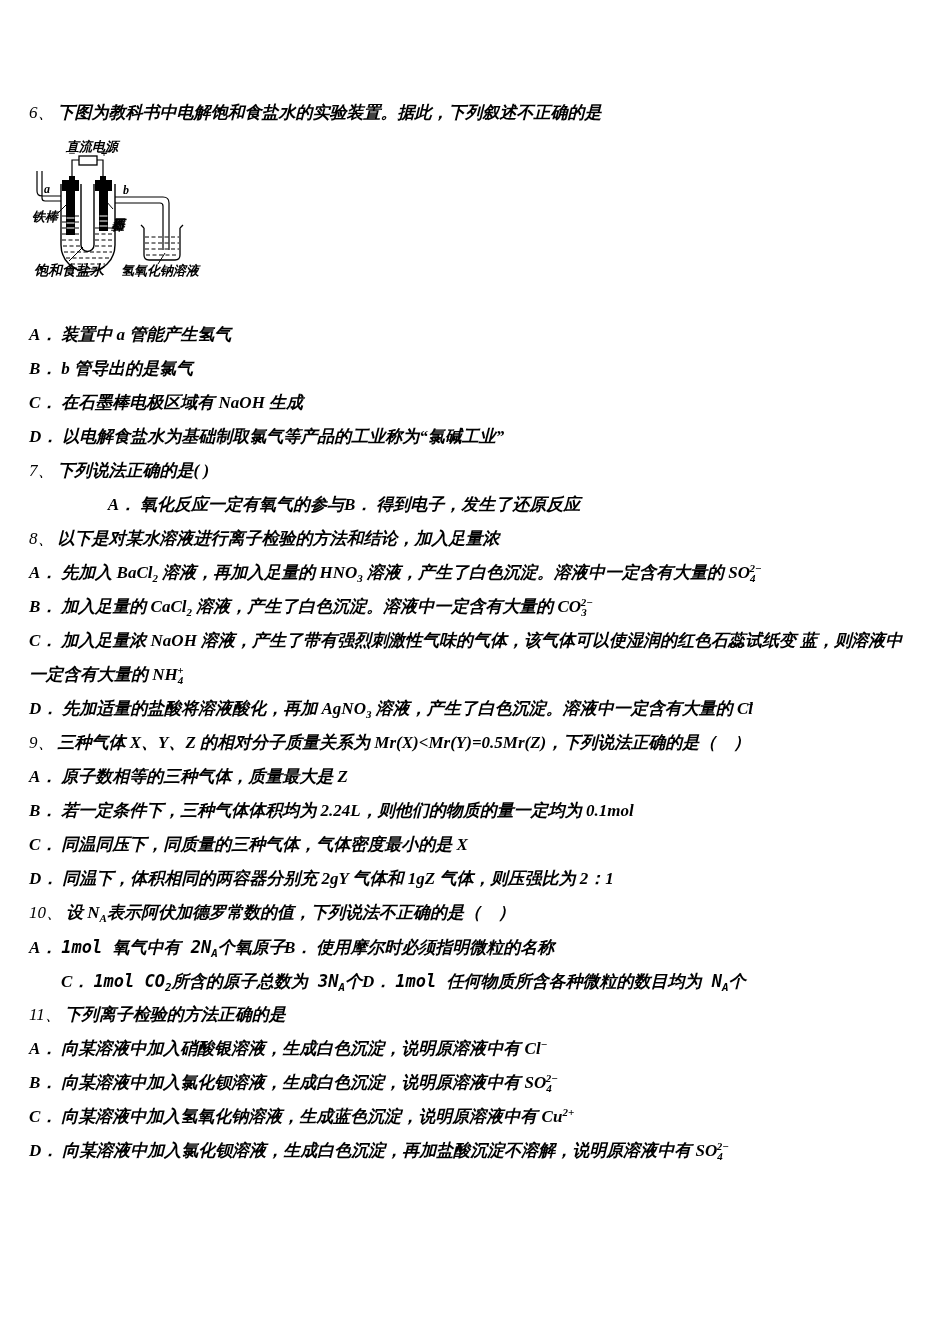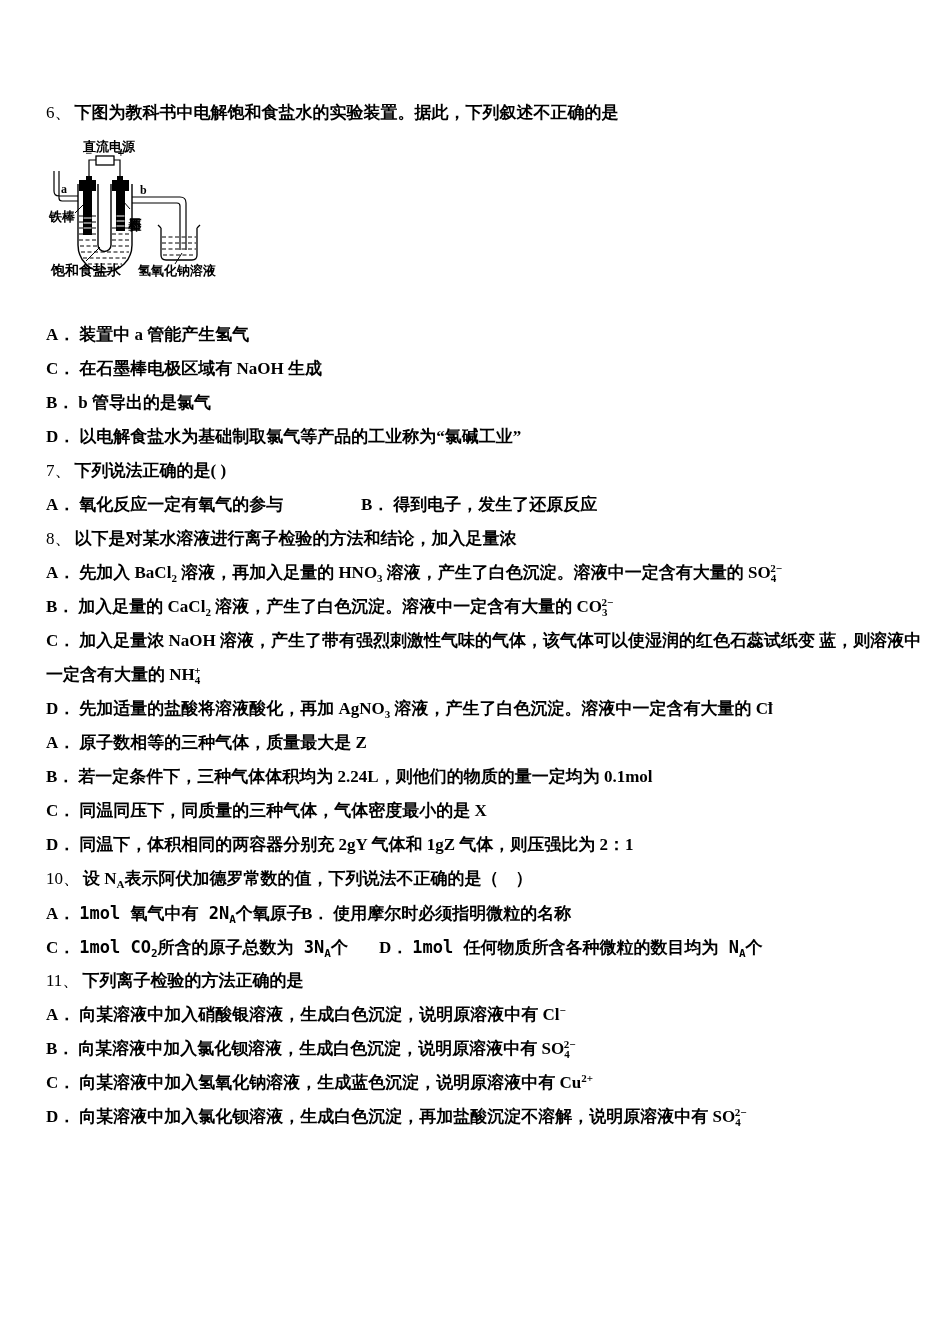--- a/index.html
+++ b/index.html
@@ -1,22 +1,22 @@
 <!DOCTYPE html>
 <html><head>
 <meta charset="utf-8">
 <title>Chemistry Exam Page</title>
 <style>
   html,body{margin:0;padding:0;background:#ffffff;}
   body{width:950px;height:1344px;color:#000;font-family:"Liberation Serif",serif;}
-  #doc{padding:96px 44px 0 46px;font-size:17px;font-weight:bold;}
+  #doc{padding:96px 44px 0 29px;font-size:17px;font-weight:bold;font-style:italic;}
   .line{height:34px;line-height:34px;white-space:nowrap;}
   .qnum{font-weight:normal;margin-right:3px;}
   .opt-label{margin-right:4px;}
-  .seg{vertical-align:top;}
+  .seg{vertical-align:top;text-align:right;}
   sub,sup{font-size:11px;line-height:0;font-weight:bold;}
   sub{vertical-align:-4px;}
   sup{vertical-align:6px;}
   sub + sup{margin-left:-6px;}
   .mono{font-family:"DejaVu Sans Mono",monospace;}
   figure#apparatus{margin:8px 0 20px 0;padding:0;}
   #apparatus svg text{font-family:"Liberation Serif",serif;font-weight:bold;fill:#000;}
   .vert{writing-mode:vertical-rl;text-orientation:upright;}
 </style>
 </head>
@@ -92,37 +92,38 @@
         <line x1="129" y1="126" x2="136" y2="115"></line>
       </g>
 
       <text x="3" y="83" font-size="13">铁棒</text>
       <text x="89" y="70" font-size="13" class="vert">石墨棒</text>
       <text x="5" y="137" font-size="14">饱和食盐水</text>
       <text x="92" y="137" font-size="13">氢氧化钠溶液</text>
     </svg>
   </figure>
       <div class="line optline"><span class="seg"><span class="opt-label">A．</span><span class="opt-text">装置中 a 管能产生氢气</span></span></div>
+      <div class="line optline"><span class="seg"><span class="opt-label">B．</span><span class="opt-text">b 管导出的是氯气</span></span></div>
       <div class="line optline"><span class="seg"><span class="opt-label">C．</span><span class="opt-text">在石墨棒电极区域有 NaOH 生成</span></span></div>
-      <div class="line optline"><span class="seg"><span class="opt-label">B．</span><span class="opt-text">b 管导出的是氯气</span></span></div>
       <div class="line optline"><span class="seg"><span class="opt-label">D．</span><span class="opt-text">以电解食盐水为基础制取氯气等产品的工业称为“氯碱工业”</span></span></div>
     </section>
     <section class="question">
       <div class="line stem"><span class="qnum">7、</span><span class="stem-text">下列说法正确的是( )</span></div>
       <div class="line optline"><span class="seg" style="display: inline-block; width: 315px;"><span class="opt-label">A．</span><span class="opt-text">氧化反应一定有氧气的参与</span></span><span class="seg"><span class="opt-label">B．</span><span class="opt-text">得到电子，发生了还原反应</span></span></div>
     </section>
     <section class="question">
       <div class="line stem"><span class="qnum">8、</span><span class="stem-text">以下是对某水溶液进行离子检验的方法和结论，加入足量浓</span></div>
       <div class="line optline"><span class="seg"><span class="opt-label">A．</span><span class="opt-text">先加入 BaCl<sub>2</sub> 溶液，再加入足量的 HNO<sub>3</sub> 溶液，产生了白色沉淀。溶液中一定含有大量的 SO<sub>4</sub><sup>2−</sup></span></span></div>
       <div class="line optline"><span class="seg"><span class="opt-label">B．</span><span class="opt-text">加入足量的 CaCl<sub>2</sub> 溶液，产生了白色沉淀。溶液中一定含有大量的 CO<sub>3</sub><sup>2−</sup></span></span></div>
       <div class="line optline"><span class="seg"><span class="opt-label">C．</span><span class="opt-text">加入足量浓 NaOH 溶液，产生了带有强烈刺激性气味的气体，该气体可以使湿润的红色石蕊试纸变 蓝，则溶液中</span></span></div>
       <div class="line optline"><span class="seg"><span class="opt-text">一定含有大量的 NH<sub>4</sub><sup>+</sup></span></span></div>
       <div class="line optline"><span class="seg"><span class="opt-label">D．</span><span class="opt-text">先加适量的盐酸将溶液酸化，再加 AgNO<sub>3</sub> 溶液，产生了白色沉淀。溶液中一定含有大量的 Cl<sup>−</sup></span></span></div>
     </section>
     <section class="question">
+      <div class="line stem"><span class="qnum">9、</span><span class="stem-text">三种气体 X、Y、Z 的相对分子质量关系为 Mr(X)&lt;Mr(Y)=0.5Mr(Z)，下列说法正确的是（　）</span></div>
       <div class="line optline"><span class="seg"><span class="opt-label">A．</span><span class="opt-text">原子数相等的三种气体，质量最大是 Z</span></span></div>
       <div class="line optline"><span class="seg"><span class="opt-label">B．</span><span class="opt-text">若一定条件下，三种气体体积均为 2.24L，则他们的物质的量一定均为 0.1mol</span></span></div>
       <div class="line optline"><span class="seg"><span class="opt-label">C．</span><span class="opt-text">同温同压下，同质量的三种气体，气体密度最小的是 X</span></span></div>
       <div class="line optline"><span class="seg"><span class="opt-label">D．</span><span class="opt-text">同温下，体积相同的两容器分别充 2gY 气体和 1gZ 气体，则压强比为 2：1</span></span></div>
     </section>
     <section class="question">
       <div class="line stem"><span class="qnum">10、</span><span class="stem-text">设 N<sub>A</sub>表示阿伏加德罗常数的值，下列说法不正确的是（　）</span></div>
       <div class="line optline"><span class="seg" style="display: inline-block; width: 255px;"><span class="opt-label">A．</span><span class="opt-text mono">1mol 氧气中有 2N<sub>A</sub>个氧原子</span></span><span class="seg"><span class="opt-label">B．</span><span class="opt-text mono">使用摩尔时必须指明微粒的名称</span></span></div>
       <div class="line optline"><span class="seg" style="display: inline-block; width: 333px;"><span class="opt-label">C．</span><span class="opt-text mono">1mol CO<sub>2</sub>所含的原子总数为 3N<sub>A</sub>个</span></span><span class="seg"><span class="opt-label">D．</span><span class="opt-text mono">1mol 任何物质所含各种微粒的数目均为 N<sub>A</sub>个</span></span></div>
     </section>

